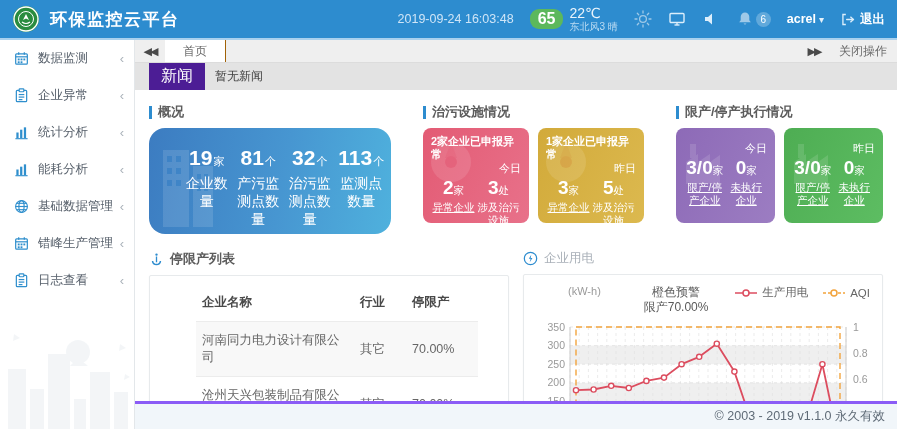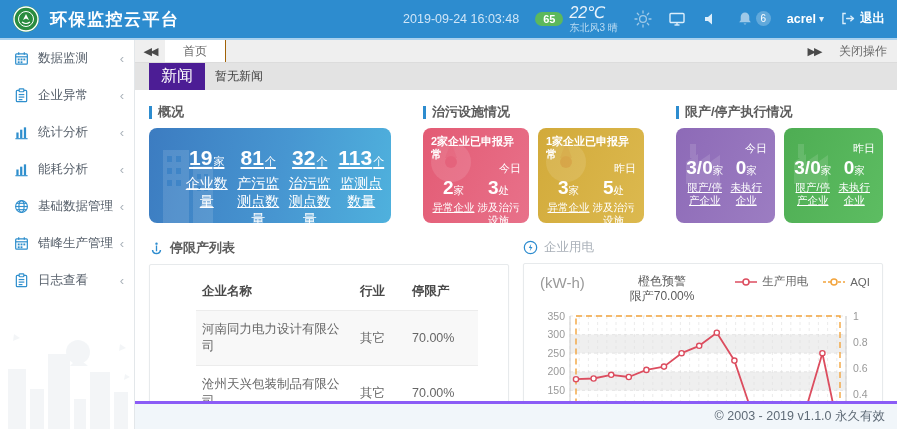--- a/index.html
+++ b/index.html
@@ -8,23 +8,23 @@
   .app { width:897px; height:429px; display:flex; flex-direction:column; }
 
   
   .topbar { height:40px; background:#2d8ccf; border-bottom:2px solid #a9d1ee; display:flex; align-items:center; justify-content:space-between; padding:0 12px 0 12px; flex:0 0 auto; }
   .brand { display:flex; align-items:center; gap:10px; }
   .logo { width:28px; height:28px; display:inline-flex; }
   .app-title { color:#fff; font-size:17px; font-weight:bold; letter-spacing:1.5px; }
   .top-right { display:flex; align-items:center; gap:16px; }
   .datetime { color:#cfe5f7; font-size:12.5px; }
   .weather { display:flex; align-items:center; gap:6px; }
-  .aqi-pill { background:#5cb85c; color:#fff; font-size:11px; font-weight:bold; border-radius:9px; padding:1px 8px; }
+  .aqi-pill { background:#5cb85c; color:#fff; font-size:16px; font-weight:bold; border-radius:9px; padding:1px 8px; }
   .weather-text { display:flex; flex-direction:column; line-height:1.15; }
-  .temp { color:#eaf4fc; font-size:16px;font-style:italic; }
+  .temp { color:#eaf4fc; font-size:14px; }
   .wind { color:#bcdcf3; font-size:10px; }
   .hicon { display:inline-flex; width:18px; height:18px; color:#dceefb; }
   .hicon.dim { color:#9fc9e8; }
   .bell-wrap { display:inline-flex; align-items:center; gap:2px; cursor:pointer; }
   .badge { background:rgba(255,255,255,.25); color:#fff; font-size:10px; width:15px; height:15px; border-radius:50%; display:inline-flex; align-items:center; justify-content:center; }
   .user { color:#fff; font-size:12.5px; font-weight:bold; cursor:pointer; display:inline-flex; align-items:center; gap:3px; }
   .caret { font-size:10px; color:#e4f1fa; }
   .logout { color:#fff; font-size:12.5px; font-weight:bold; cursor:pointer; display:inline-flex; align-items:center; gap:5px; }
 
   
@@ -52,21 +52,21 @@
 
   
   .content { padding:0 14px; }
   .sec-title { display:flex; align-items:center; gap:6px; font-size:13px; font-weight:bold; color:#5c5c5c; margin:13px 0 7px 0; }
   .tbar { width:3px; height:13px; background:#2d8ccf; display:inline-block; }
   .row-cards { display:flex; gap:32px; }
   .col-overview { width:242px; flex:0 0 auto; }
   .col-pollution { width:221px; flex:0 0 auto; }
   .col-limit { flex:1; }
 
-  .card { border-radius:8px; height:95px; position:relative; overflow:hidden; color:#fff;text-decoration:underline; }
+  .card { border-radius:16px; height:106px; position:relative; overflow:hidden; color:#fff; }
   .card-blue { background:linear-gradient(100deg,#3c7cc1 0%,#4796d1 55%,#4fb1dd 100%); }
   .wm { position:absolute; left:4px; top:4px; opacity:.12; pointer-events:none; }
   .stats { position:relative; display:flex; justify-content:flex-end; gap:4px; padding:18px 6px 0 34px; text-align:center; }
   .stat-col { flex:1; }
   .stat-val { font-size:21px; font-weight:bold; line-height:1.1; }
   .stat-unit { font-size:11px; font-weight:normal; margin-left:1px; }
   .stat-label { font-size:14px; margin-top:5px; line-height:1.3; }
 
   .cards2 { display:flex; gap:9px; }
   .mini-card { flex:1; border-radius:8px; height:95px; position:relative; overflow:hidden; color:#fff; padding:7px 8px 0 8px; }
@@ -89,21 +89,21 @@
 
   .panel table { border-collapse:collapse; width:calc(100% - 76px); margin:8px 30px 0 46px; font-size:12.5px; }
   .panel th { text-align:left; color:#4a4a4a; font-weight:bold; padding:10px 6px; }
   .panel td { color:#666; padding:10px 6px; border-top:1px solid #ececec; }
   .panel tbody tr:nth-child(odd) { background:#f8f8f8; }
   .panel tbody tr { cursor:pointer; }
   td.u { text-decoration:underline; }
   .col-ind { width:52px; } .col-pct { width:72px; }
 
   .chart-head { display:flex; align-items:flex-start; padding:10px 12px 0 16px; }
-  .axis-unit { font-size:15px; color:#9a9a9a; width:50px; }
+  .axis-unit { font-size:11px; color:#9a9a9a; width:50px;margin-left:28px; }
   .chart-title { flex:1; text-align:center; font-size:12px; color:#5a5a5a; line-height:1.25; }
   .legend { display:flex; gap:14px; align-items:center; font-size:11.5px; color:#666; }
   .legend-item { display:inline-flex; align-items:center; gap:4px; cursor:pointer; }
   #chart-mount { padding:2px 4px 0 6px; }
 
   .footer { position:absolute; left:0; right:0; bottom:0; height:28px; background:#f1f6fa; border-top:3px solid #8b5cf6; z-index:10; display:flex; align-items:center; justify-content:flex-end; padding-right:12px; color:#5f6b77; font-size:12.5px; }
 </style>
 </head>
 <body>
 

